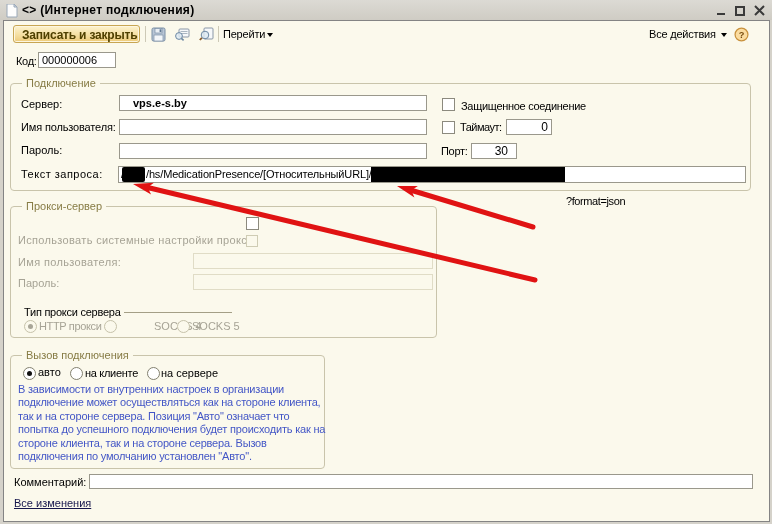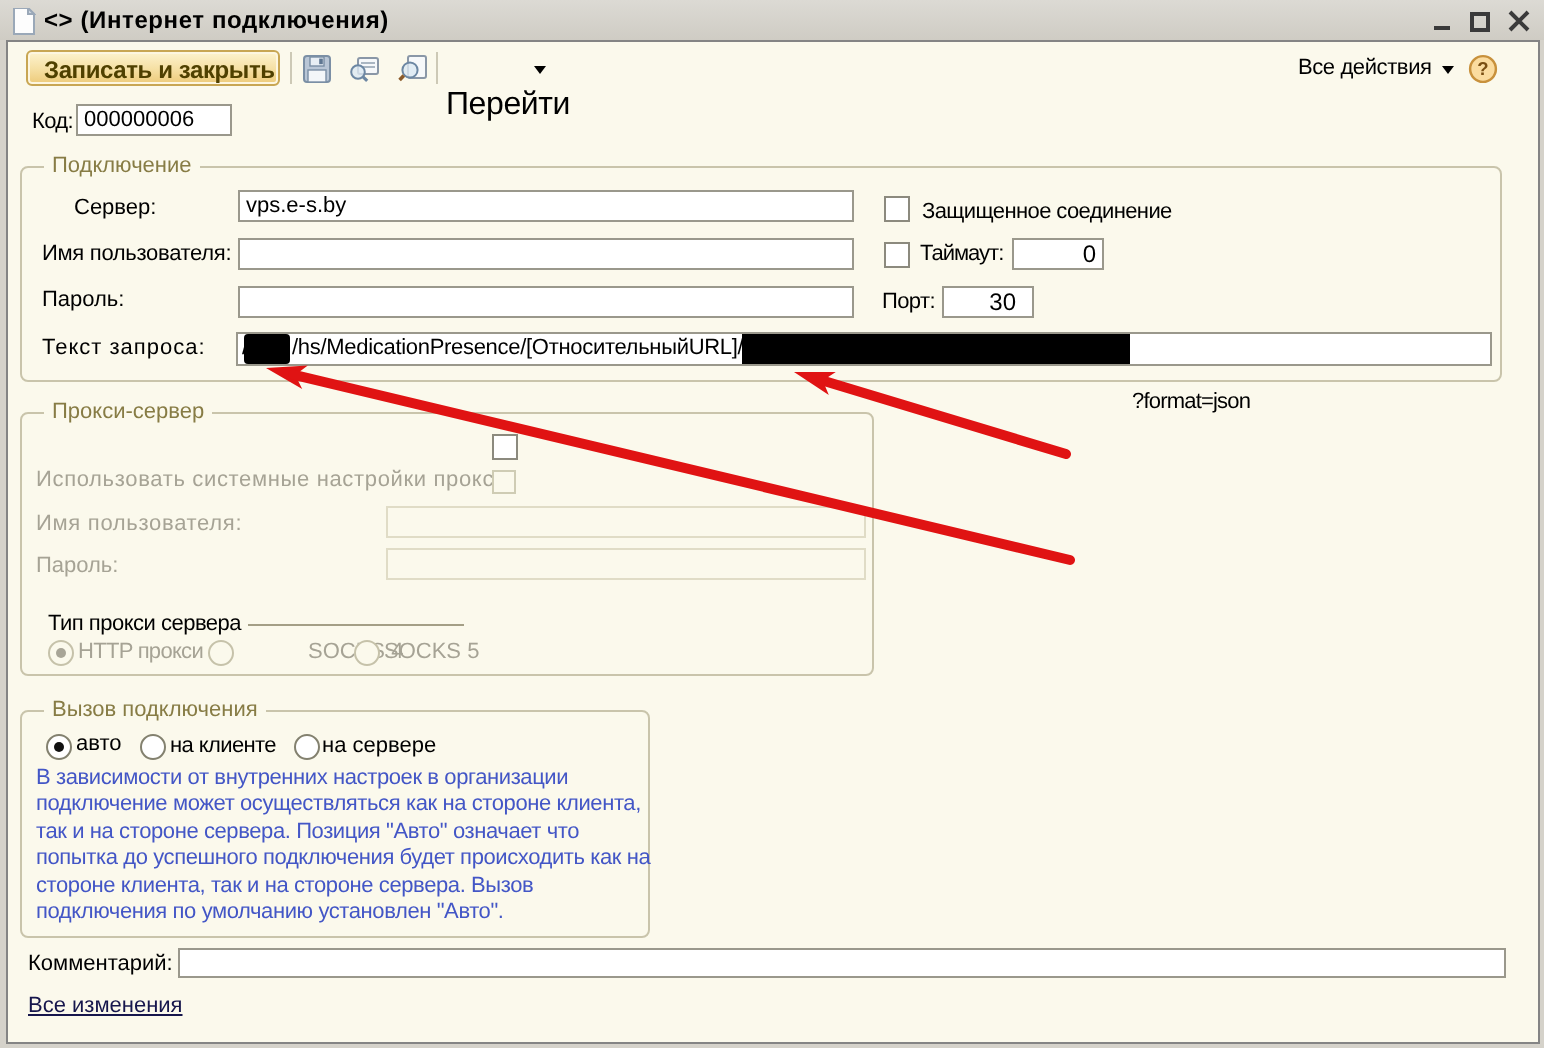--- a/index.html
+++ b/index.html
@@ -60,39 +60,39 @@
     <circle cx="5" cy="9" r="3.4" fill="#dce9f2" fill-opacity=".8" stroke="#6c87a3"></circle>
     <line x1="7.4" y1="11.3" x2="9.6" y2="13.4" stroke="#6c87a3" stroke-width="1.6"></line>
   </svg>
 
   <svg class="abs" style="left:194px;top:6px" width="16" height="15" viewBox="0 0 16 15">
     <rect x="6" y="1" width="9" height="11" rx="1" fill="#f6f8fa" stroke="#8a97a7"></rect>
     <circle cx="7" cy="8" r="3.8" fill="#dce9f2" fill-opacity=".8" stroke="#6c87a3"></circle>
     <line x1="3.9" y1="10.8" x2="1.8" y2="13" stroke="#8a5a2a" stroke-width="1.8"></line>
   </svg>
   <div class="abs" style="left:214px;top:5px;width:1px;height:16px;background:#cdc9b6;"></div>
-  <div class="abs" style="left:219px;top:23px;font-size:16px;letter-spacing:-0.2px;">Перейти</div>
+  <div class="abs" style="left:219px;top:7px;font-size:11px;letter-spacing:-0.2px;">Перейти</div>
   <div class="abs" style="left:263px;top:12px;width:0;height:0;border:3.5px solid transparent;border-top:4px solid #000;"></div>
   <div class="abs" style="left:645px;top:7px;font-size:11px;letter-spacing:-0.2px;">Все действия</div>
   <div class="abs" style="left:717px;top:12px;width:0;height:0;border:3.5px solid transparent;border-top:4px solid #000;"></div>
   <svg class="abs" style="left:730px;top:6px" width="15" height="15" viewBox="0 0 17 17">
     <circle cx="8.5" cy="8.5" r="7.3" fill="#fbdc9f" stroke="#c8913c" stroke-width="1.4"></circle>
     <text x="8.5" y="12" font-size="10.5" font-weight="bold" fill="#7a4f12" text-anchor="middle" font-family="Liberation Sans">?</text>
   </svg>
 
   <div class="lbl" style="left:12px;top:34px;letter-spacing:-0.3px;">Код:</div>
   <div class="inp" style="left:34px;top:31px;width:76px;height:14px;"></div>
   <div class="lbl" style="left:38px;top:33px;">000000006</div>
 
   <div class="grp" style="left:6px;top:62px;width:739px;height:106px;"></div>
   <div class="leg" style="left:18px;top:56px;">Подключение</div>
 
-  <div class="lbl" style="left:17px;top:77px;margin-left:16px;">Сервер:</div>
+  <div class="lbl" style="left:17px;top:77px;">Сервер:</div>
   <div class="inp" style="left:115px;top:74px;width:306px;height:14px;"></div>
-  <div class="lbl" style="left:119px;top:76px;">vps.e-s.by</div>
+  <div class="lbl" style="left:129px;top:76px;font-weight:bold;">vps.e-s.by</div>
   <div class="cb" style="left:438px;top:77px;"></div>
   <div class="lbl" style="left:457px;top:79px;letter-spacing:-0.3px;">Защищенное соединение</div>
 
   <div class="lbl" style="left:17px;top:100px;letter-spacing:-0.15px;">Имя пользователя:</div>
   <div class="inp" style="left:115px;top:98px;width:306px;height:14px;"></div>
   <div class="cb" style="left:438px;top:100px;"></div>
   <div class="lbl" style="left:456px;top:100px;letter-spacing:-0.5px;text-align:center;">Таймаут:</div>
   <div class="inp" style="left:502px;top:98px;width:44px;height:14px;"></div>
   <div class="lbl" style="left:502px;top:99px;width:42px;text-align:right;font-size:12px;">0</div>
 

